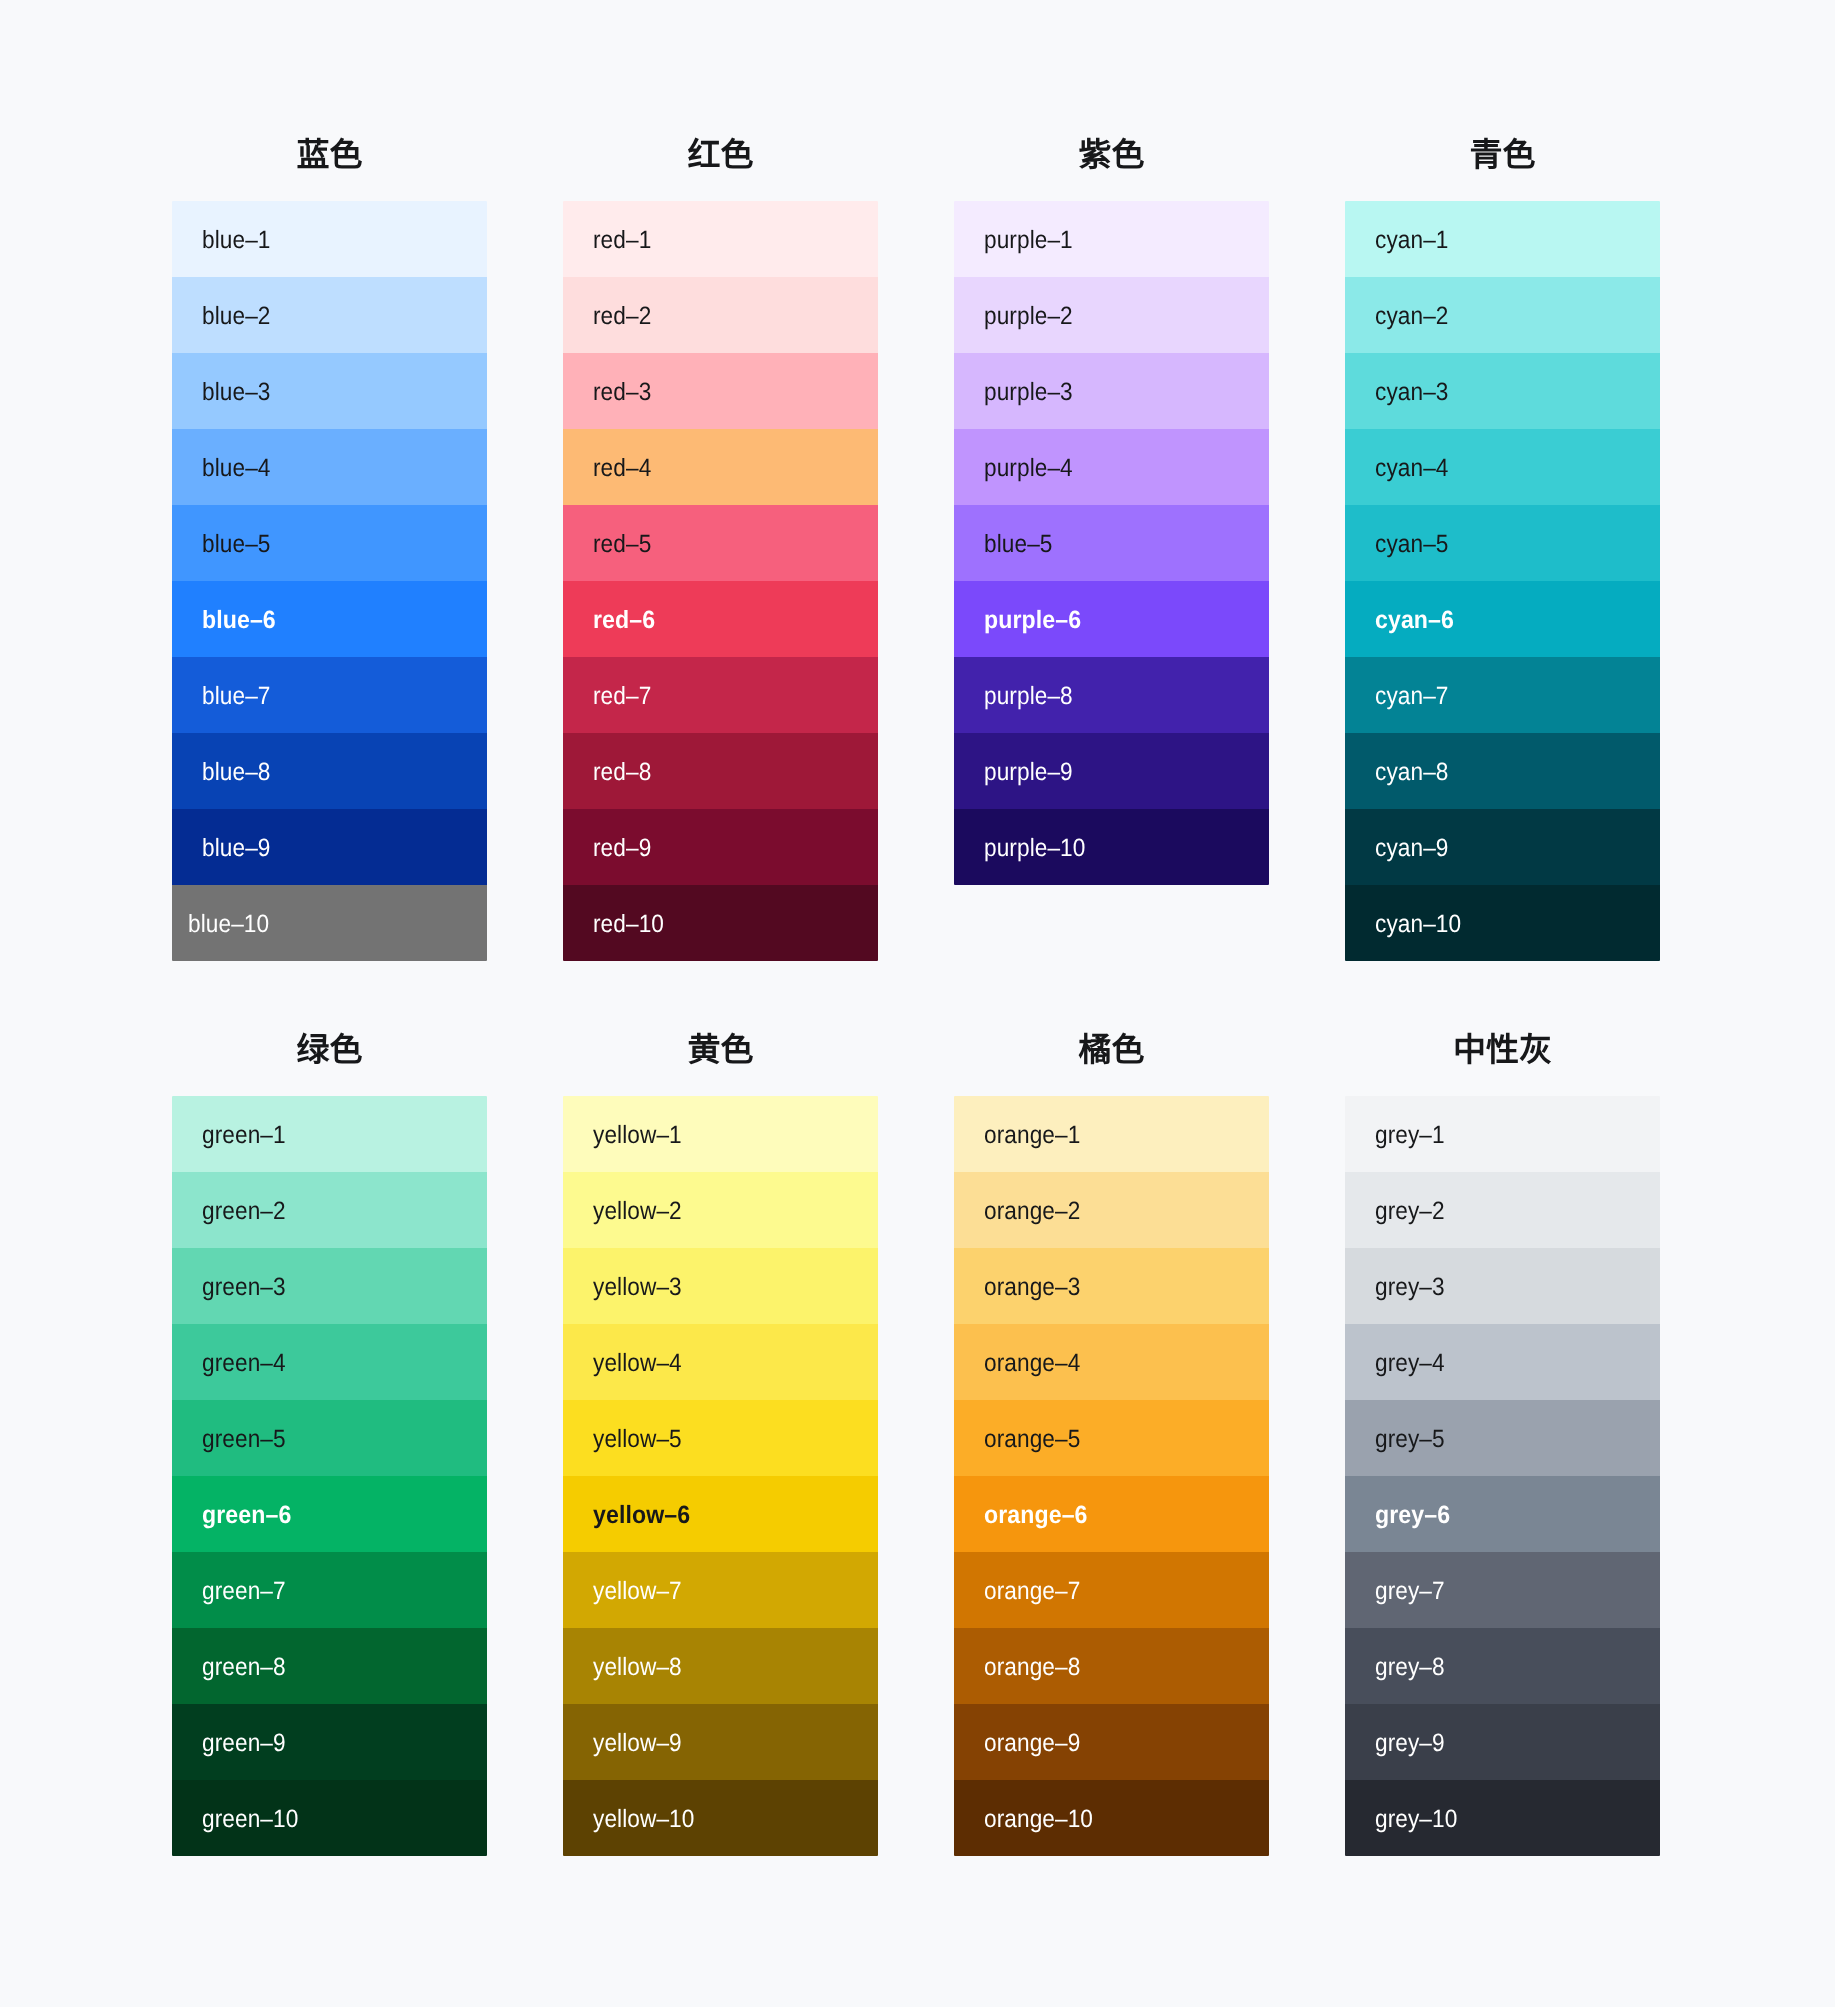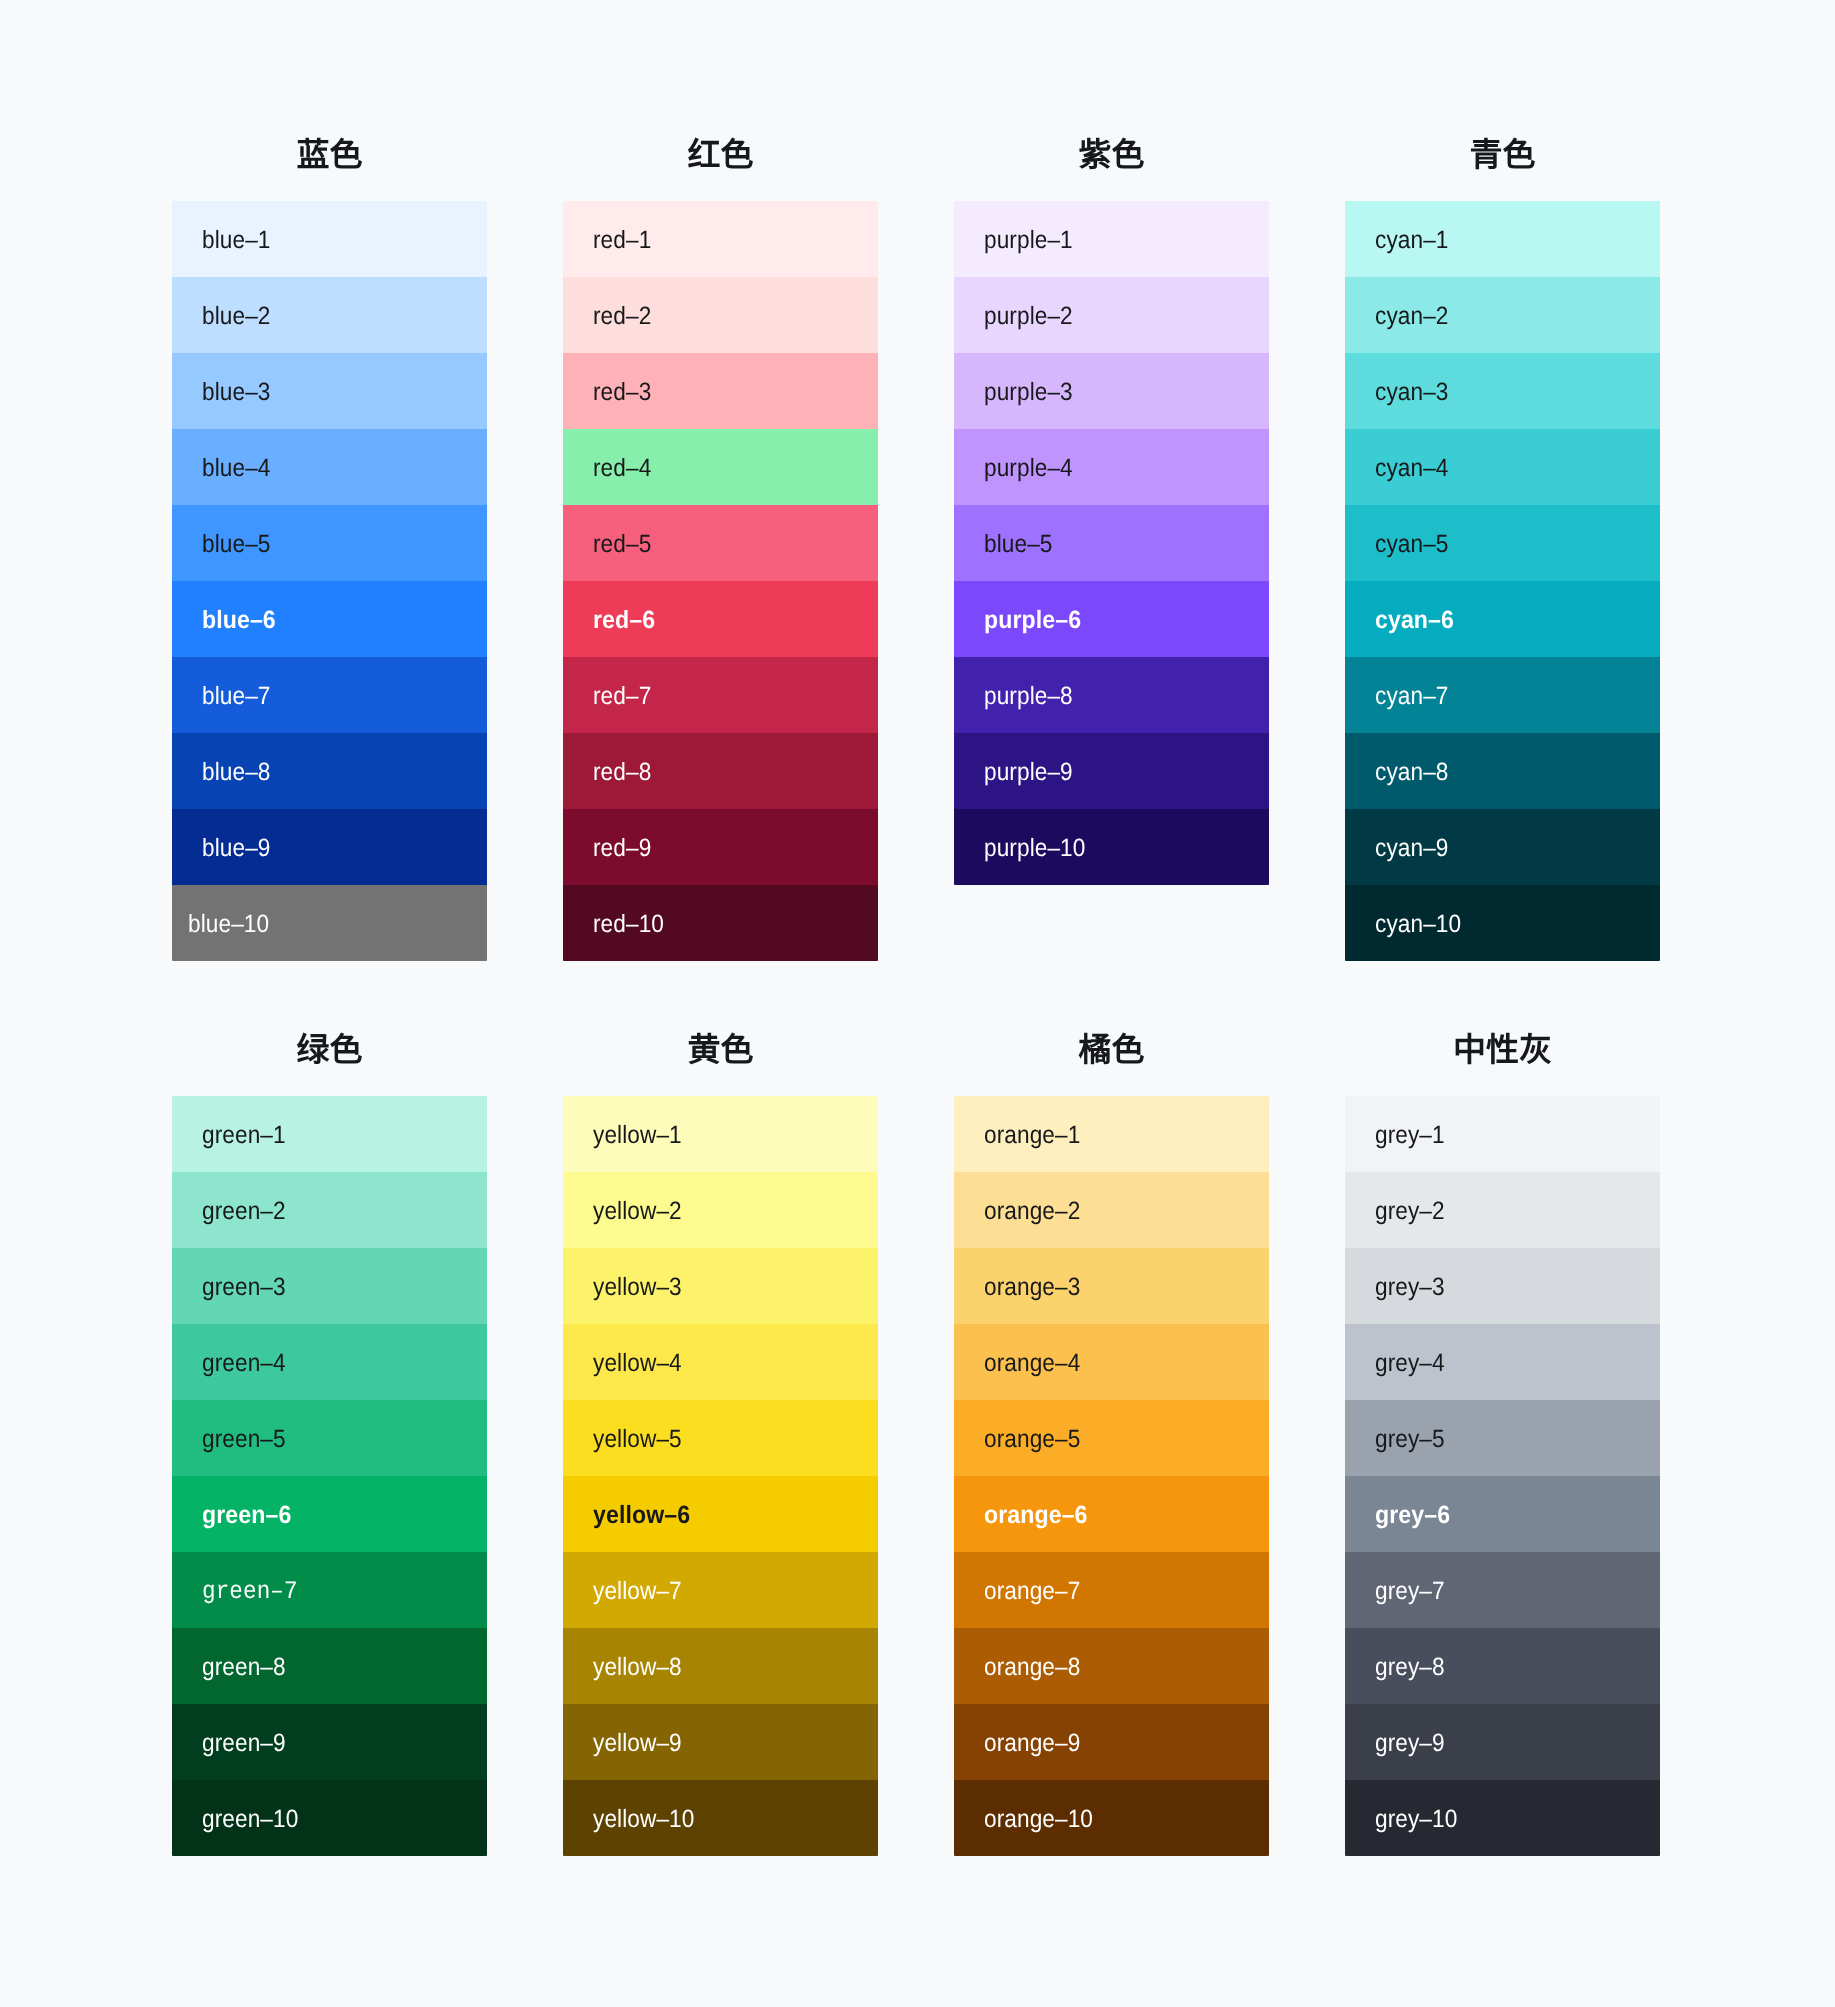--- a/index.html
+++ b/index.html
@@ -79,21 +79,21 @@
       <div class="card">
         <div class="swatch" style="background: rgb(255, 235, 236);">
             <span class="swatch-label">red–1</span>
           </div>
         <div class="swatch" style="background: rgb(254, 221, 221);">
             <span class="swatch-label">red–2</span>
           </div>
         <div class="swatch" style="background: rgb(255, 177, 184);">
             <span class="swatch-label">red–3</span>
           </div>
-        <div class="swatch" style="background: #86efac;">
+        <div class="swatch" style="background: #fdba74;">
             <span class="swatch-label">red–4</span>
           </div>
         <div class="swatch" style="background: rgb(246, 96, 125);">
             <span class="swatch-label">red–5</span>
           </div>
         <div class="swatch primary light" style="background: rgb(238, 59, 88);">
             <span class="swatch-label">red–6</span>
           </div>
         <div class="swatch light" style="background: rgb(196, 38, 74);">
             <span class="swatch-label">red–7</span>
@@ -192,21 +192,21 @@
           </div>
         <div class="swatch" style="background: rgb(61, 201, 155);">
             <span class="swatch-label">green–4</span>
           </div>
         <div class="swatch" style="background: rgb(32, 188, 128);">
             <span class="swatch-label">green–5</span>
           </div>
         <div class="swatch primary light" style="background: rgb(4, 179, 101);">
             <span class="swatch-label">green–6</span>
           </div>
-        <div class="swatch light" style="background: rgb(1, 141, 73); font-family: Liberation Mono, monospace;">
+        <div class="swatch light" style="background: rgb(1, 141, 73);">
             <span class="swatch-label">green–7</span>
           </div>
         <div class="swatch light" style="background: rgb(2, 102, 47);">
             <span class="swatch-label">green–8</span>
           </div>
         <div class="swatch light" style="background: rgb(1, 62, 31);">
             <span class="swatch-label">green–9</span>
           </div>
         <div class="swatch light" style="background: rgb(2, 51, 24);">
             <span class="swatch-label">green–10</span>

